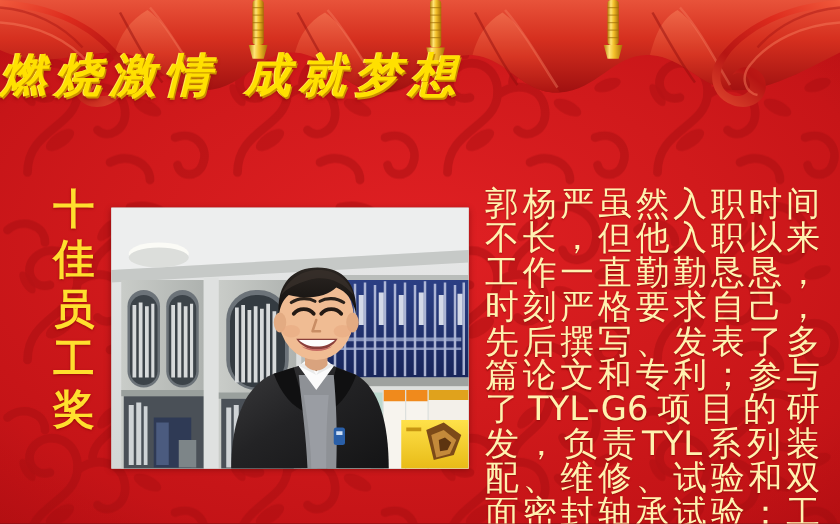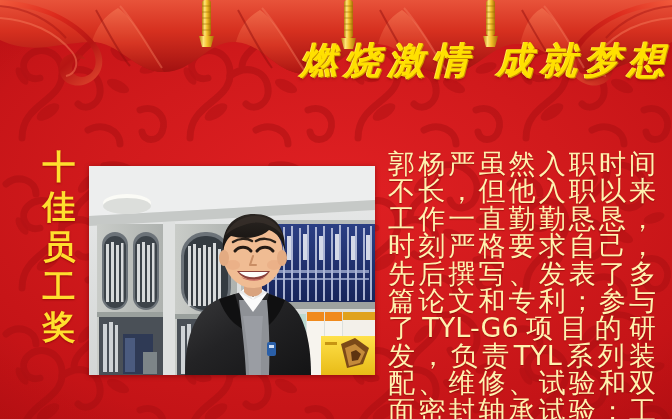--- a/index.html
+++ b/index.html
@@ -47,21 +47,21 @@
     height: 104px;
     pointer-events: none;
   }
 
   
   .headline-wrap {
     position: absolute;
     top: 36px;
     left: 0;
     width: 672px;
-    text-align: right;
+    text-align: left;
     pointer-events: none;
   }
   .headline {
     display: inline-block;
     font-family: "DejaVu Serif", "Liberation Serif", serif;
     font-size: 37px;
     font-weight: bold;
     font-style: italic;
     letter-spacing: 7px;
     color: #ffe000;

